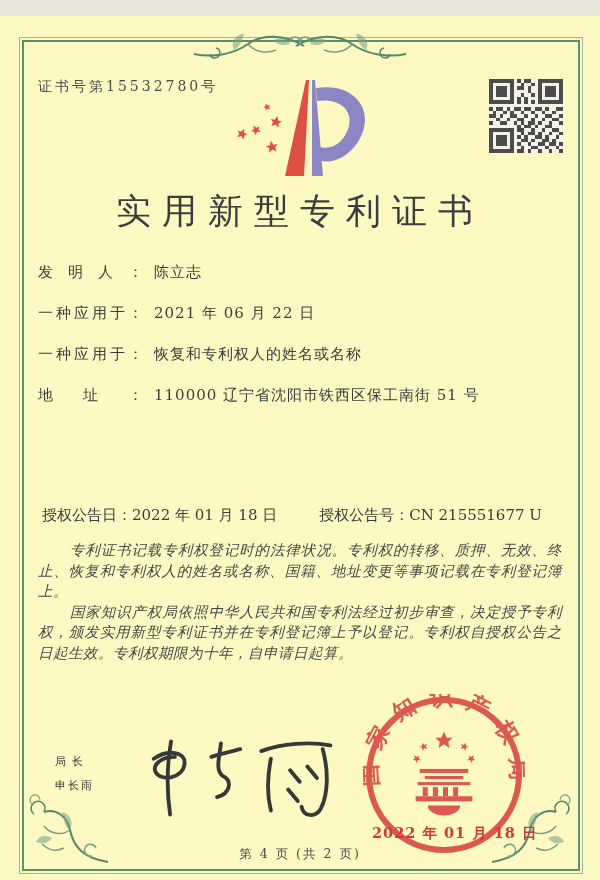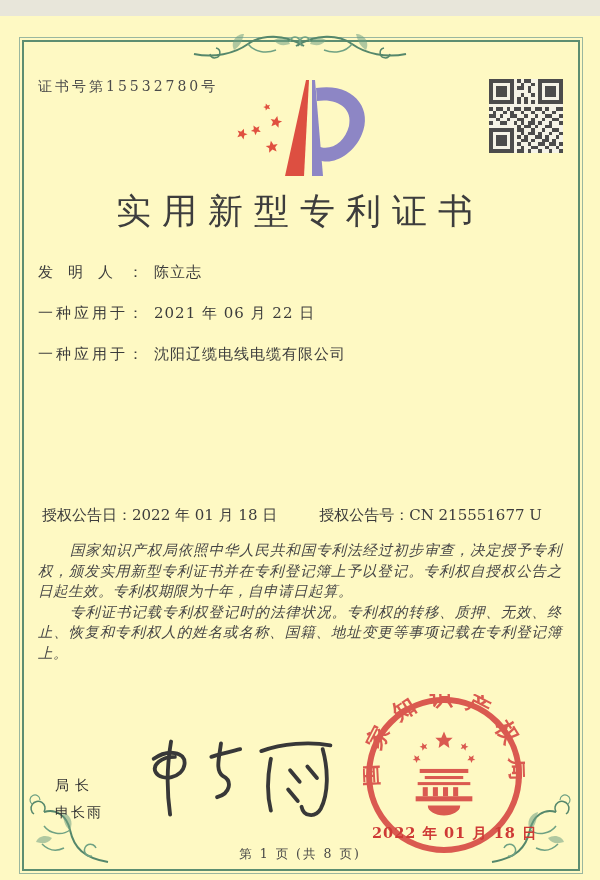--- a/index.html
+++ b/index.html
@@ -36,21 +36,21 @@
   }
   .fvalue { margin-left:10px; letter-spacing:1px; }
   .grant-row { position:absolute; left:42px; top:490px; font-size:15px; white-space:nowrap; }
   .grant-no-label { margin-left:42px; }
   .paras {
     position:absolute; left:38px; top:524px; width:524px;
     font-size:14.5px; line-height:20.5px; color:#474747;
     font-style:italic; text-align:justify;
   }
   .paras p { margin:0; text-indent:2.2em; letter-spacing:0.5px; }
-  .director { position:absolute; left:55px; top:761px; font-size:14px; color:#333; }
+  .director { position:absolute; left:55px; top:738px; font-size:11px; color:#333; }
   .director .d-title { letter-spacing:6px; display:block; margin-bottom:9px; }
   .director .d-name { letter-spacing:2px; display:block; }
   .signature { position:absolute; left:138px; top:714px; width:212px; height:96px; }
   .seal { position:absolute; left:363px; top:678px; width:162px; height:162px; opacity:0.88; }
   .seal-date {
     position:absolute; left:372px; top:808px; font-size:14.5px; font-weight:bold;
     color:#ce3a36; letter-spacing:1px;
   }
   .page-number {
     position:absolute; left:0; top:830px; width:100%; text-align:center;
@@ -145,31 +145,34 @@
   <div class="title">实用新型专利证书</div>
 
   <div class="fields">
     <div class="frow">
       <span class="flabel">发明人：</span><span class="fvalue">陈立志</span>
     </div>
     <div class="frow">
       <span class="flabel">一种应用于：</span><span class="fvalue">2021 年 06 月 22 日</span>
     </div>
     <div class="frow">
-      <span class="flabel">一种应用于：</span><span class="fvalue">沈阳辽缆电线电缆有限公司</span>
+      <span class="flabel">一种应用于：</span><span class="fvalue">恢复和专利权人的姓名或名称</span>
+    </div>
+    <div class="frow">
+      <span class="flabel">地址：</span><span class="fvalue">110000 辽宁省沈阳市铁西区保工南街 51 号</span>
     </div>
   </div>
 
   <div class="grant-row">
     <span>授权公告日：</span><span>2022 年 01 月 18 日</span><span class="grant-no-label">授权公告号：</span><span>CN 215551677 U</span>
   </div>
 
   <div class="paras">
+    <p>专利证书记载专利权登记时的法律状况。专利权的转移、质押、无效、终止、恢复和专利权人的姓名或名称、国籍、地址变更等事项记载在专利登记簿上。</p>
     <p>国家知识产权局依照中华人民共和国专利法经过初步审查，决定授予专利权，颁发实用新型专利证书并在专利登记簿上予以登记。专利权自授权公告之日起生效。专利权期限为十年，自申请日起算。</p>
-    <p>专利证书记载专利权登记时的法律状况。专利权的转移、质押、无效、终止、恢复和专利权人的姓名或名称、国籍、地址变更等事项记载在专利登记簿上。</p>
   </div>
 
   <div class="director">
     <span class="d-title">局长</span>
     <span class="d-name">申长雨</span>
   </div>
 
   <svg class="signature" viewBox="0 0 220 100" aria-label="申长雨">
     <g fill="none" stroke="#383838" stroke-width="4" stroke-linecap="round">
       <path d="M34,12 C30,35 29,60 33,88"></path>
@@ -204,17 +207,17 @@
       <rect x="69" y="92" width="5" height="9"></rect>
       <rect x="79" y="92" width="5" height="9"></rect>
       <rect x="89" y="92" width="5" height="9"></rect>
       <rect x="52" y="101" width="56" height="5"></rect>
       <path d="M64,110 a16,10 0 0 0 32,0 Z"></path>
     </g>
   </svg>
 
   <div class="seal-date">2022 年 01 月 18 日</div>
 
-  <div class="page-number">第 1 页 (共 8 页)</div>
+  <div class="page-number">第 4 页 (共 2 页)</div>
 
   <div class="continuation">其他事项参见续页</div>
 
 </div>
 
 </body></html>

